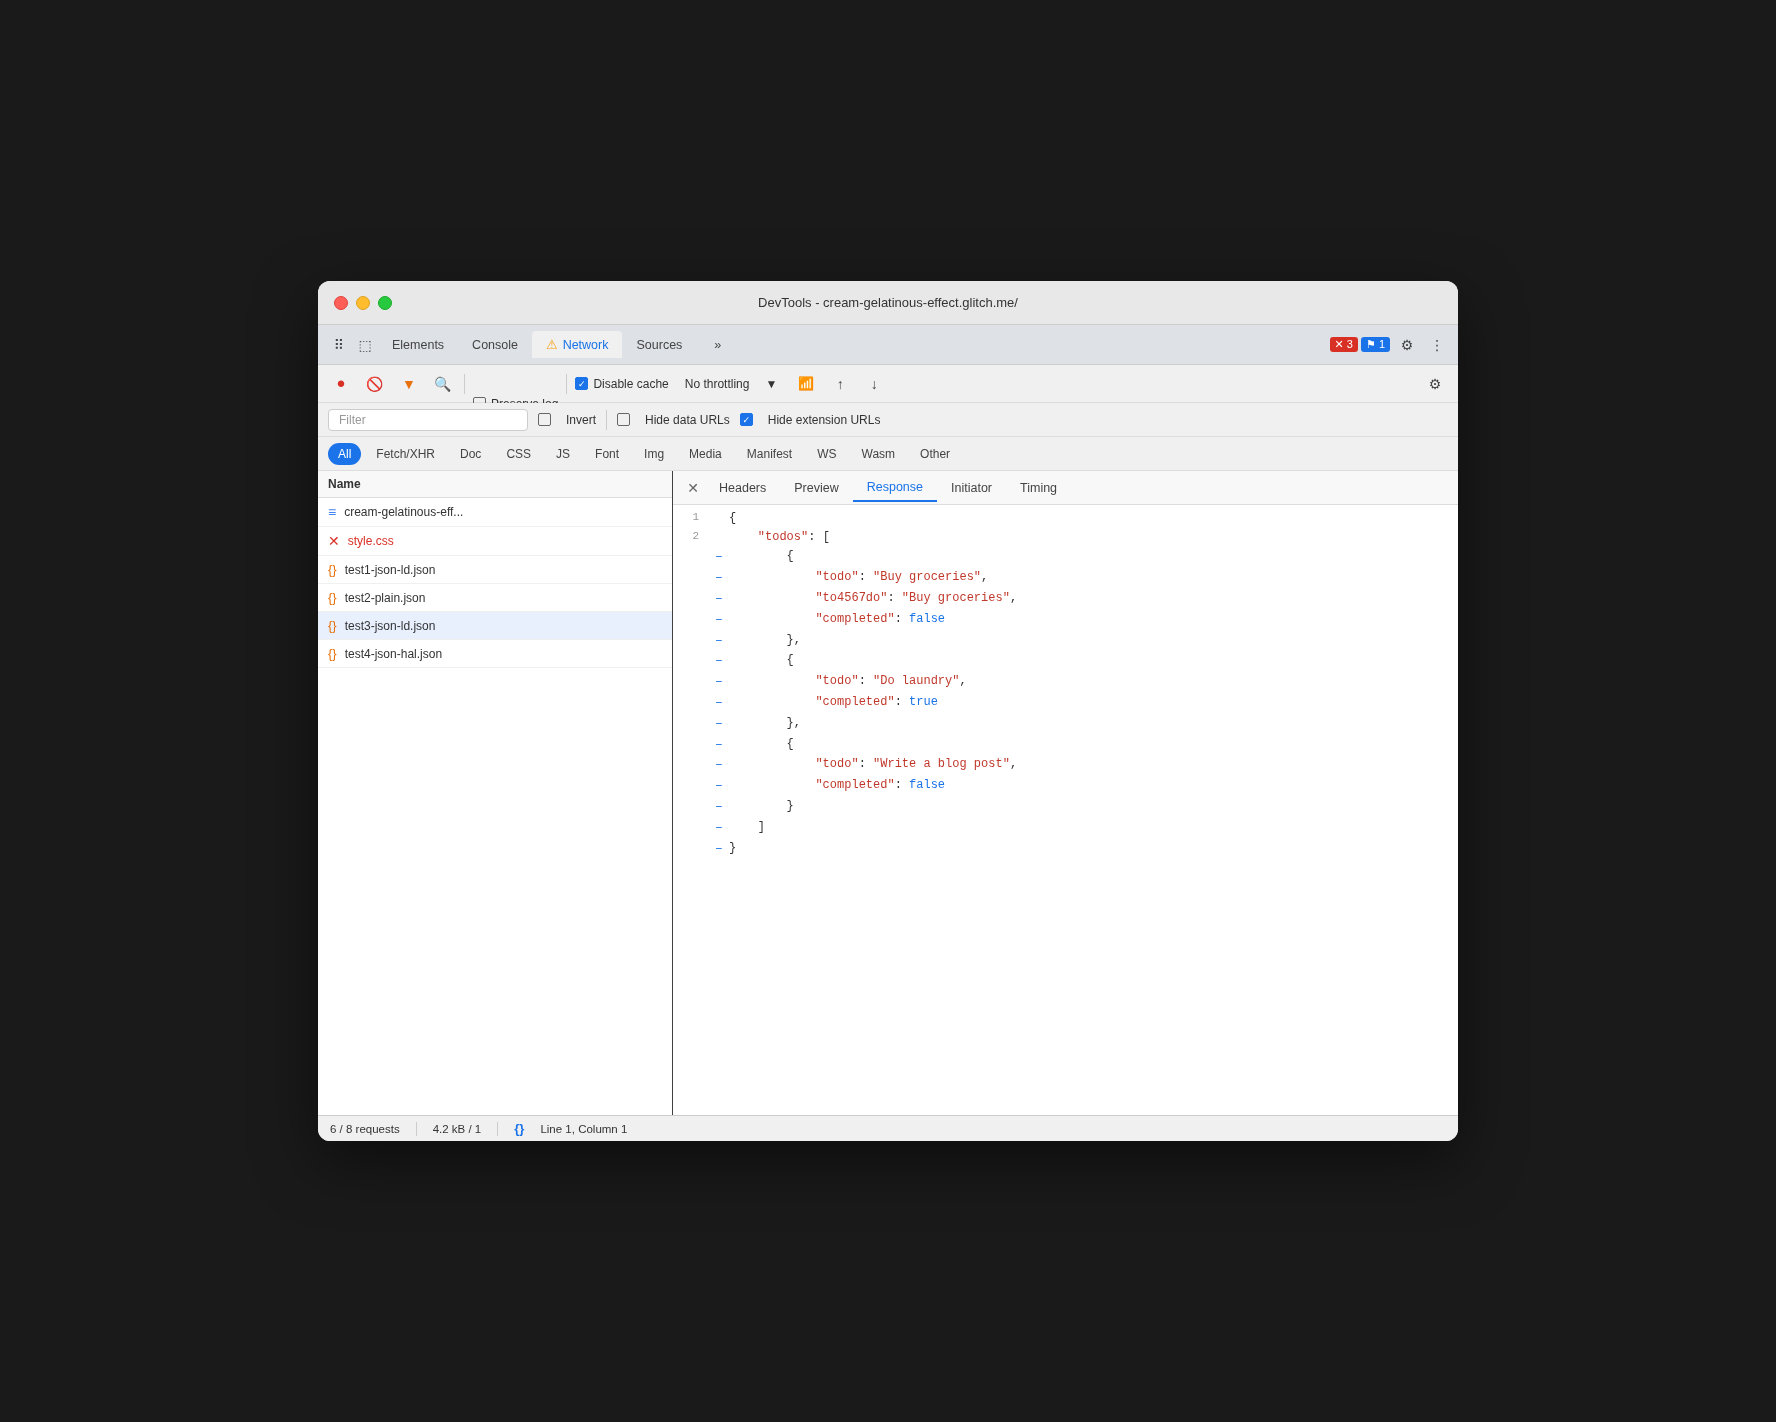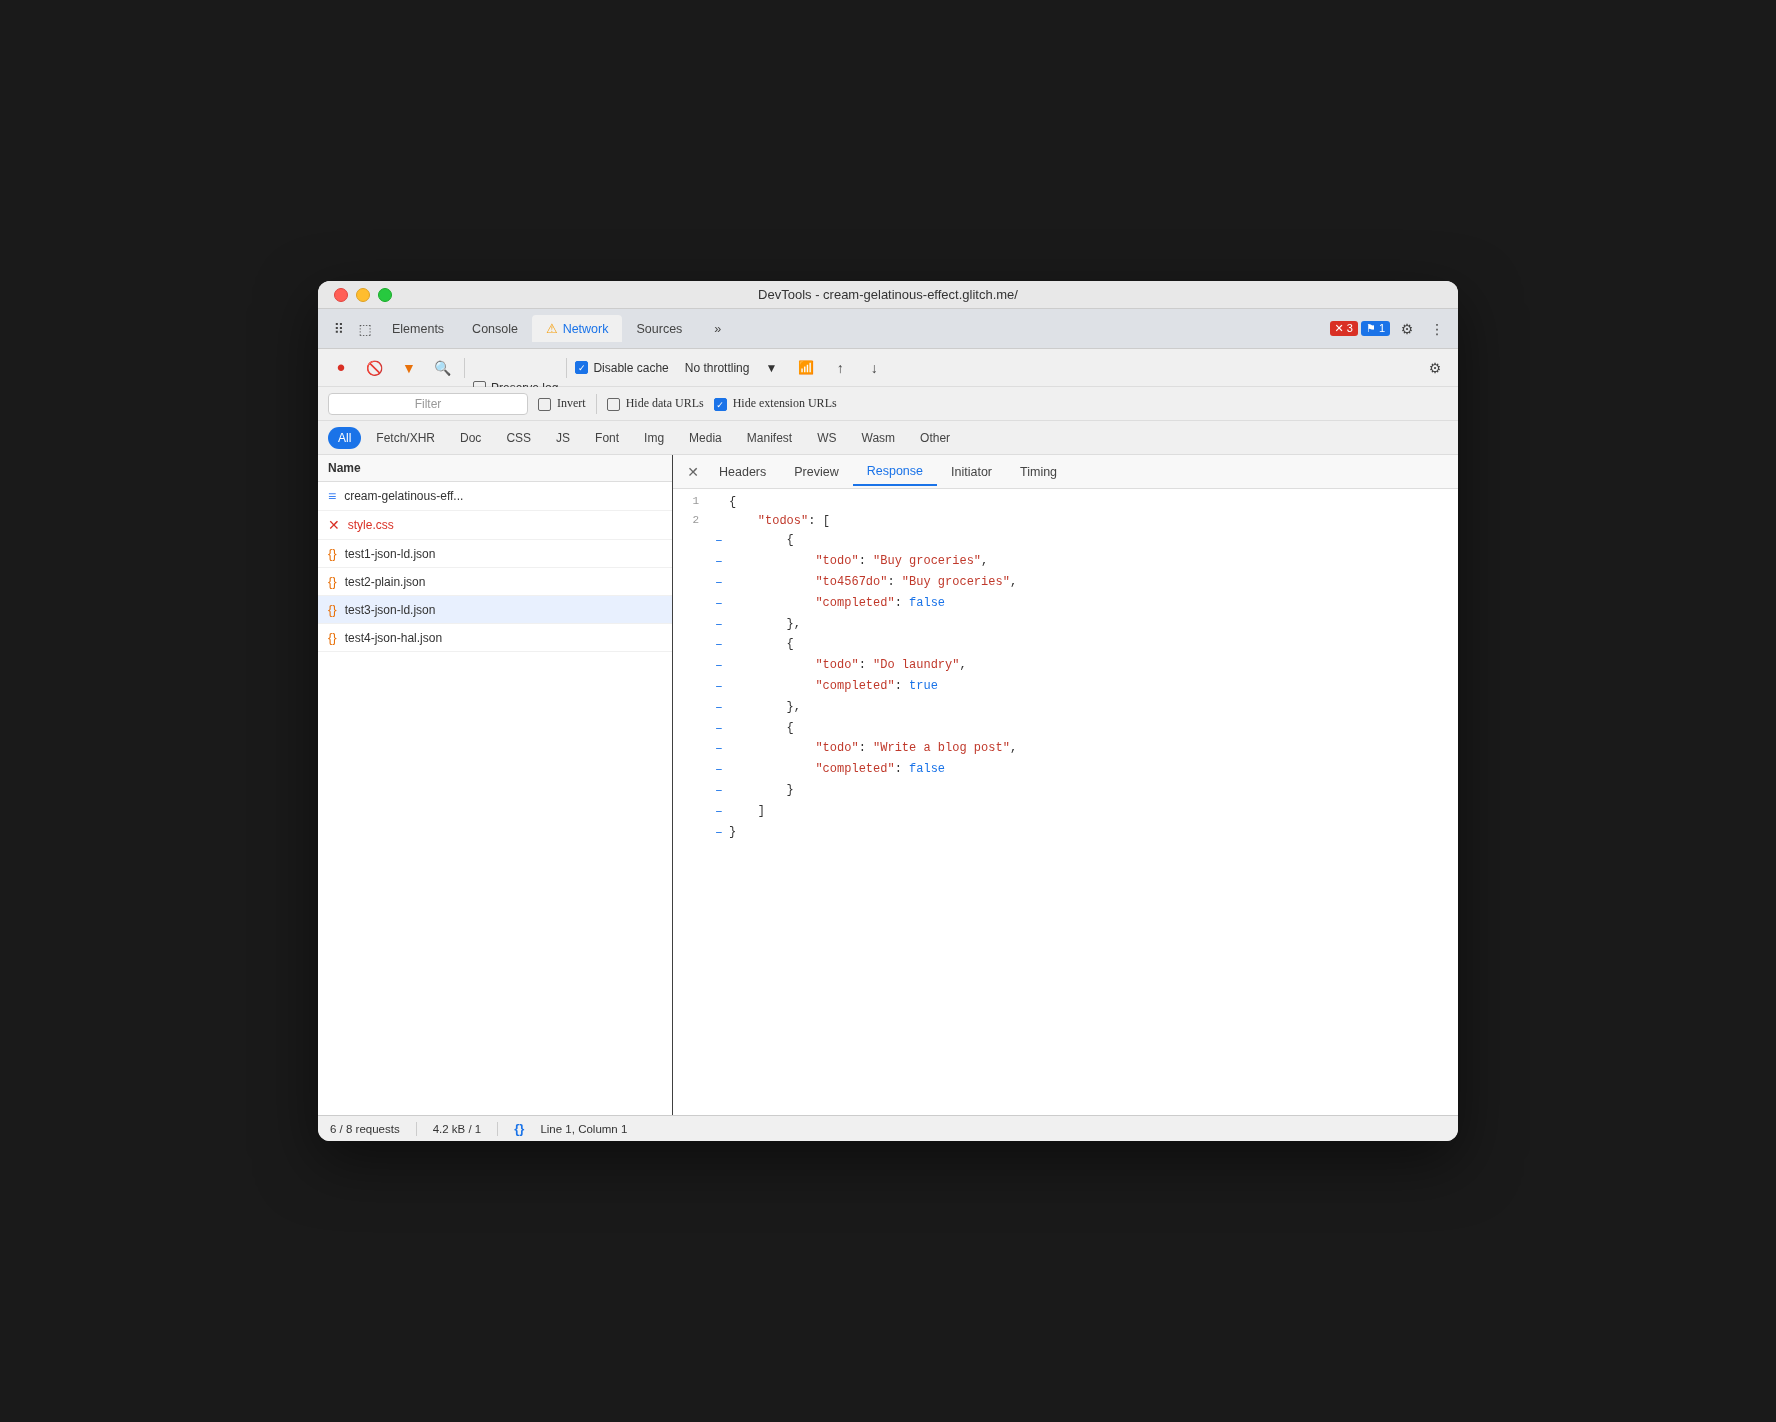--- a/index.html
+++ b/index.html
@@ -16,21 +16,21 @@
       height: 860px;
       background: #f0f0f0;
       border-radius: 12px;
       box-shadow: 0 20px 60px rgba(0,0,0,0.5);
       overflow: hidden;
       display: flex;
       flex-direction: column;
     }
     .title-bar {
       background: #e8e8e8;
-      height: 28px;
+      height: 44px;
       display: flex;
       align-items: center;
       padding: 0 16px;
       border-bottom: 1px solid #ccc;
       position: relative;
     }
     .traffic-lights {
       display: flex;
       gap: 8px;
     }
@@ -144,26 +144,25 @@
       border-bottom: 1px solid #ddd;
     }
     .filter-input {
       background: white;
       border: 1px solid #ccc;
       border-radius: 4px;
       padding: 3px 10px;
       font-size: 12px;
       width: 200px;
       color: #999;
-      text-align: center;
     }
     .filter-input::placeholder { color: #999; }
     .invert-label, .hide-data-label, .hide-ext-label {
-      display: flex; align-items: flex-end; gap: 6px;
-      font-size: 12px; color: #333; font-family: Liberation Serif, serif;
+      display: flex; align-items: center; gap: 15px;
+      font-size: 12px; color: #333;
     }
     .filter-type-bar {
       background: #f0f0f0;
       height: 34px;
       display: flex;
       align-items: center;
       padding: 0 10px;
       gap: 5px;
       border-bottom: 1px solid #ddd;
     }

